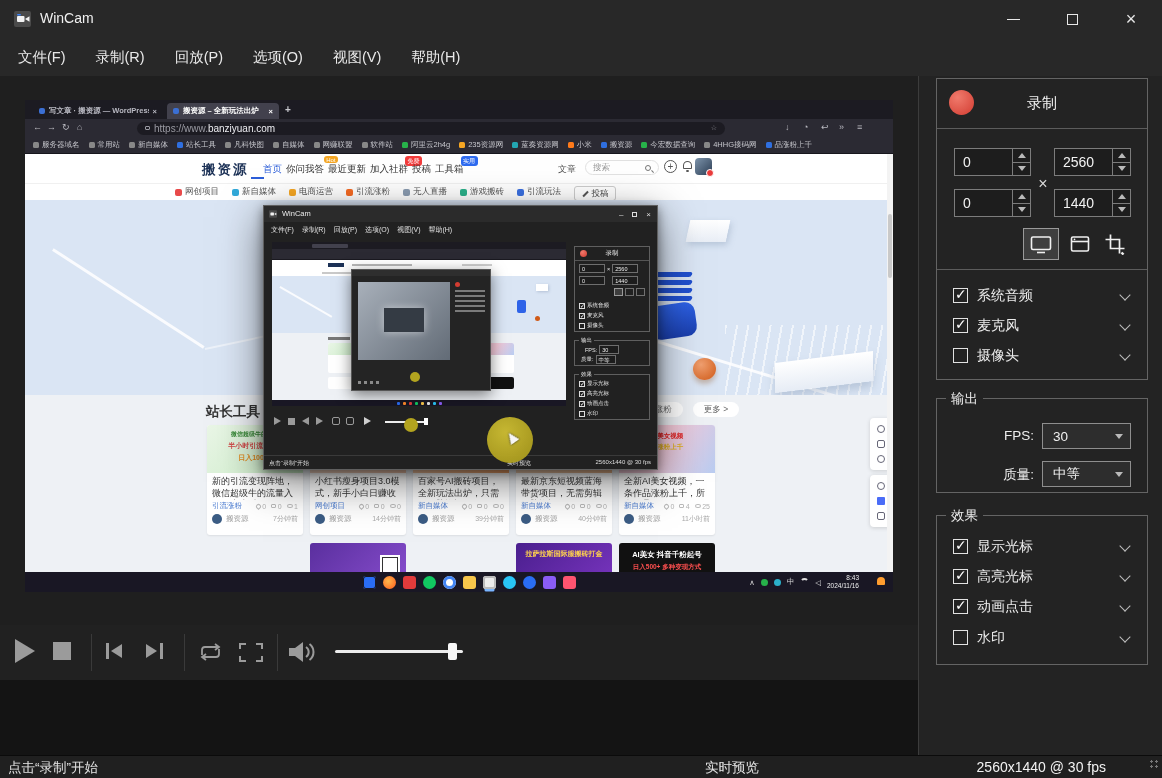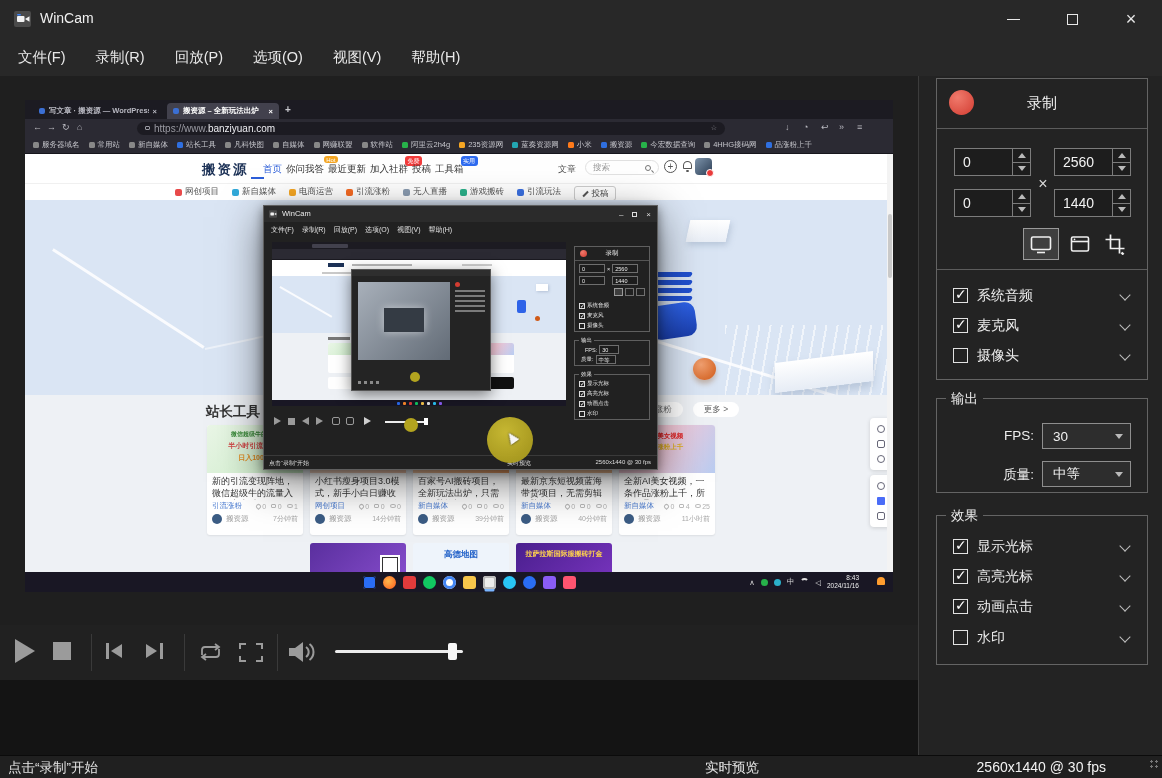--- a/index.html
+++ b/index.html
@@ -501,25 +501,26 @@
         <div class="cfoot">
             <span class="cav"></span>
             <span class="cname">搬资源</span>
             <span class="ctime">11小时前</span>
           </div>
       </div>
 
       <div class="card2 r2" style="left:285px">
           <span class="qr"></span>
         </div>
-      <div class="card2 r3" style="left:388px">
-        <span class="tt" style="top:6px;font-size:8.5px;color:#2563c9">高德地图</span>
-      </div>
       <div class="card2 r4" style="left:491px">
         <span class="tt" style="top:6px;font-size:7px;color:#ffd34d">拉萨拉斯国际服搬砖打金</span>
+      </div>
+      <div class="card2 r5" style="left:594px">
+        <span class="tt" style="top:7px;font-size:7.5px;color:#fff">AI美女 抖音千粉起号</span>
+        <span class="tt" style="top:20px;font-size:6.5px;color:#ff5050">日入500+ 多种变现方式</span>
       </div>
 
       <div class="fl-tools" style="top:23px;height:52px">
         <span class="fti round"></span>
         <span class="fti"></span>
         <span class="fti round"></span>
       </div>
       <div class="fl-tools" style="top:80px;height:52px">
         <span class="fti round"></span>
         <span class="fti grid"></span>

